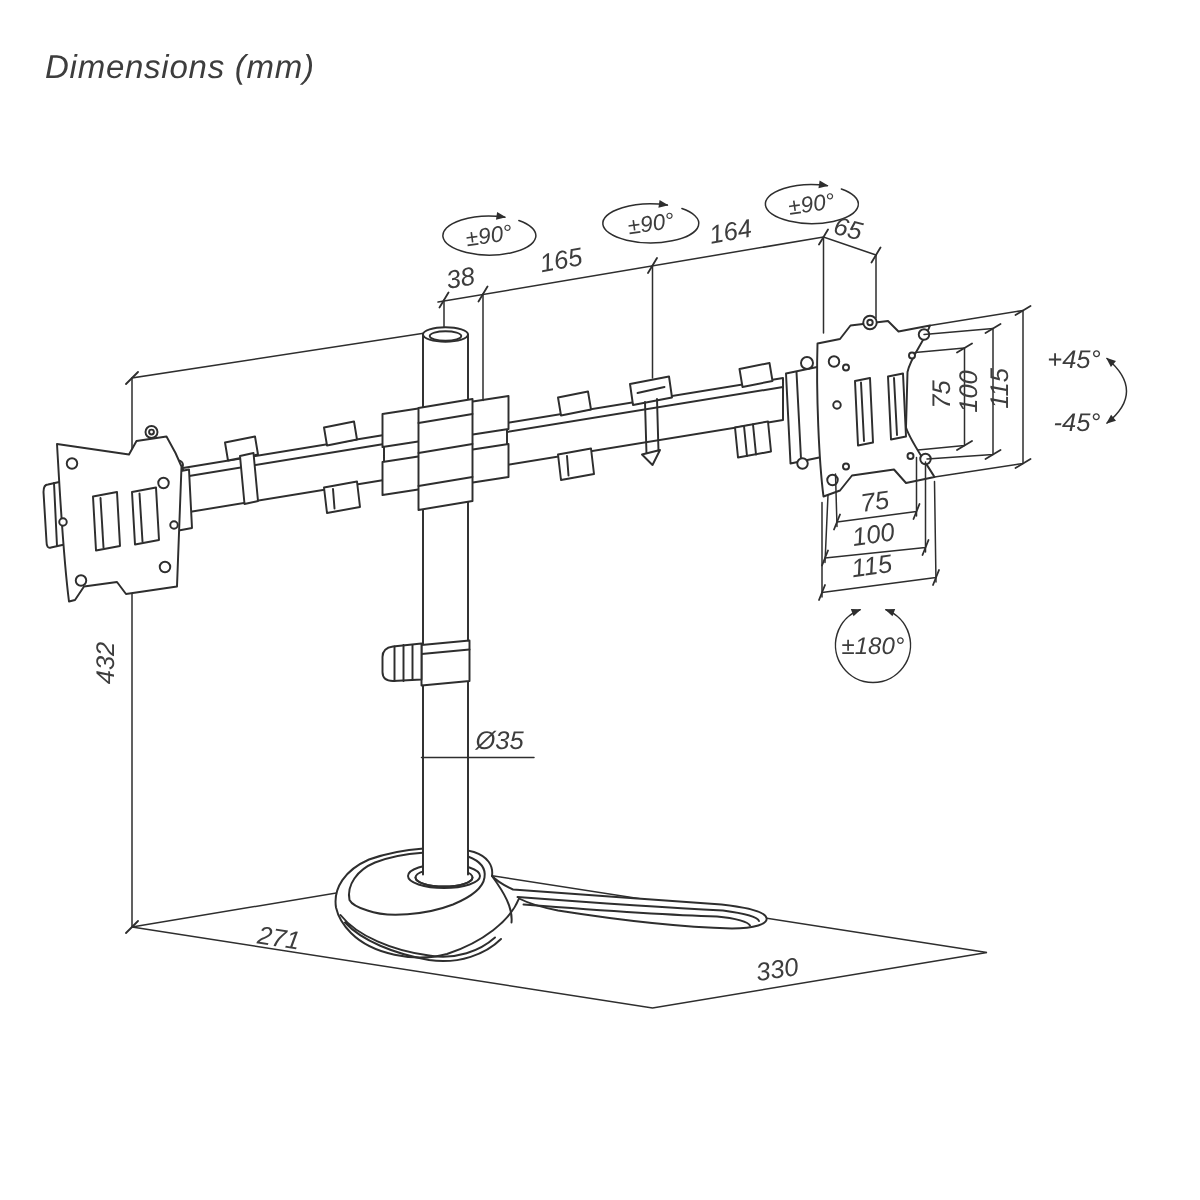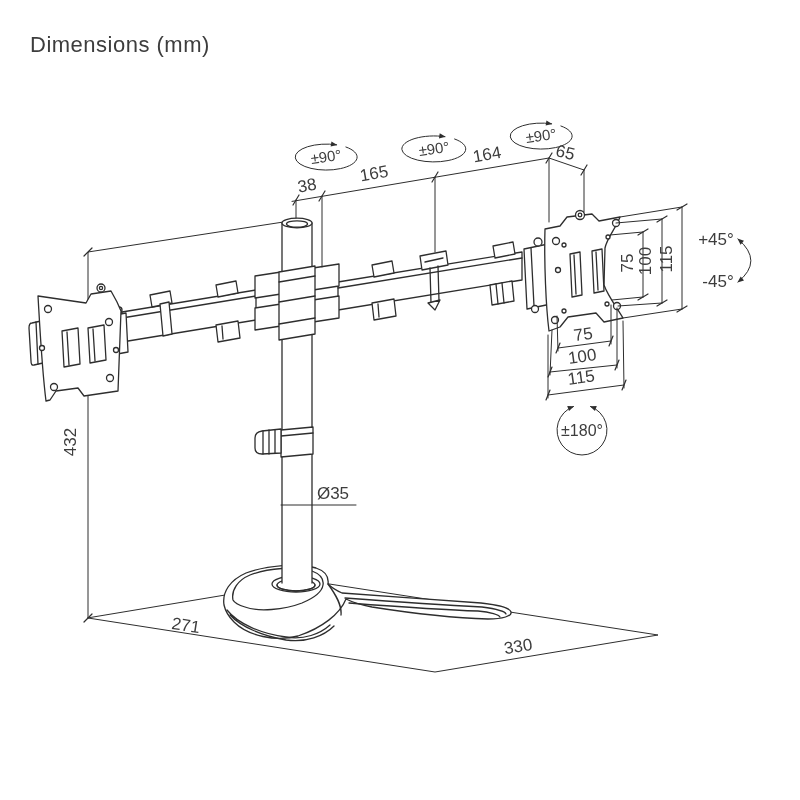--- a/index.html
+++ b/index.html
@@ -1,16 +1,16 @@
 <!DOCTYPE html>
 <html><head>
 <meta charset="utf-8">
 <style>
   html,body{margin:0;padding:0;background:#fff;}
-  .stage{width:800px;height:800px;position:relative;background:#fff;overflow:hidden;}
+  .stage{width:800px;height:800px;position:relative;background:#fff;overflow:hidden;font-style:italic;}
   svg{display:block;}
   .ln{fill:none;stroke:#2e2e2e;stroke-width:1.3;stroke-linejoin:round;stroke-linecap:round;}
   .lnw{fill:#ffffff;stroke:#2e2e2e;stroke-width:1.3;stroke-linejoin:round;stroke-linecap:round;}
   .fw{fill:#ffffff;stroke:none;}
   .dim{fill:none;stroke:#2e2e2e;stroke-width:1;stroke-linecap:round;}
   .tick{fill:none;stroke:#2e2e2e;stroke-width:1.2;stroke-linecap:round;}
   text{fill:#3d3d3d;font-family:"Liberation Sans",sans-serif;}
   .t17{font-size:17px;}
   .t16{font-size:16px;}
   .t15{font-size:15px;}

